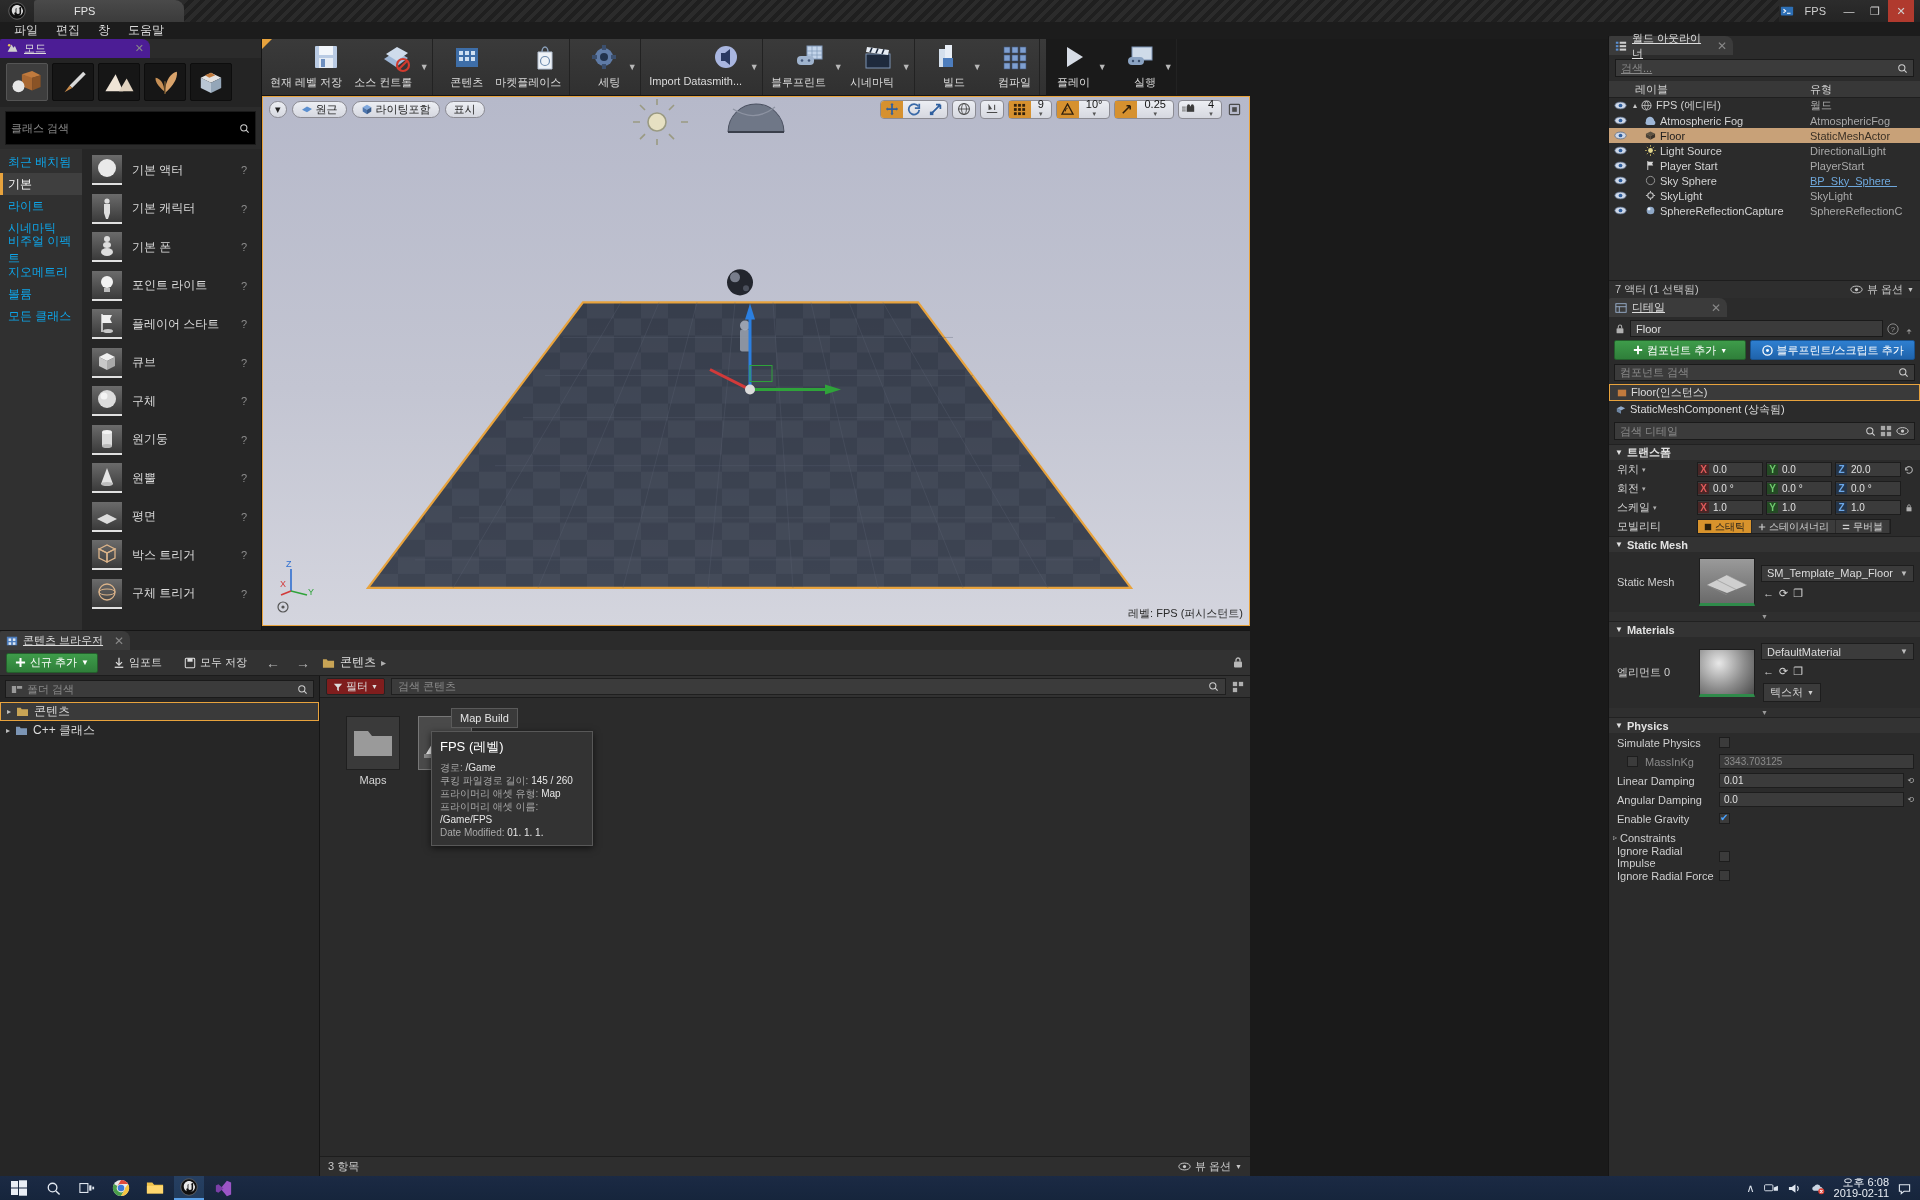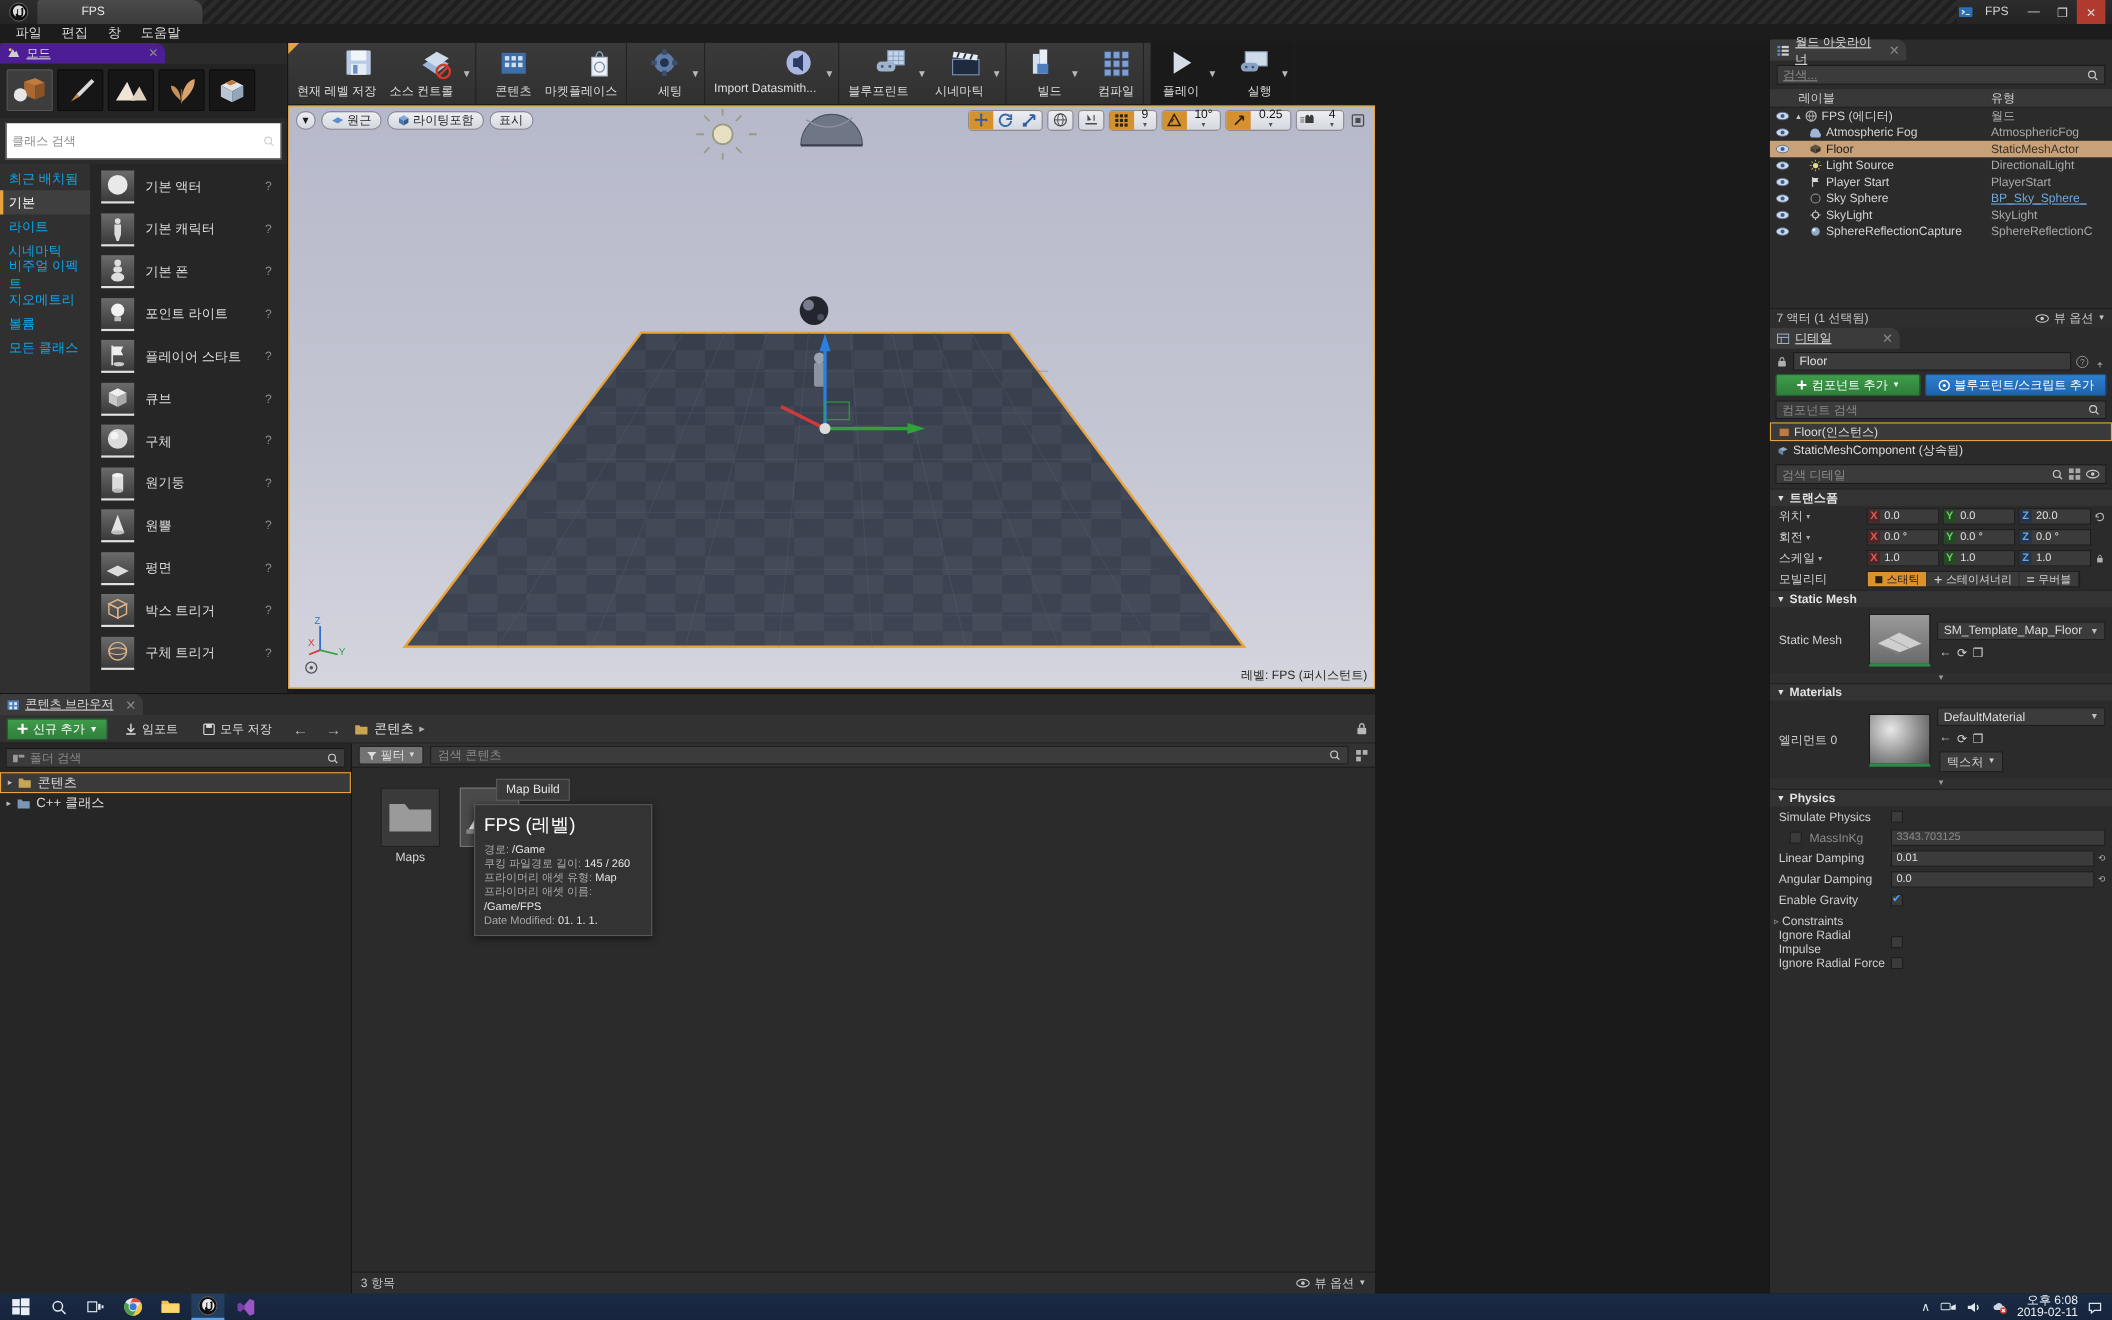--- a/index.html
+++ b/index.html
@@ -34,21 +34,21 @@
     border-right:1px solid #151515; }
   .modes-tab { height:19px; background:#4c1d95; display:flex; align-items:center; gap:5px;
     padding:0 6px; width:150px; border-top-left-radius:2px; border-top-right-radius:8px; }
   .modes-tab .lbl { font-size:11px; color:#dcdcdc; text-decoration:underline; }
   .modes-tab .x { margin-left:auto; color:#888; font-size:11px; }
   .modes-icons { display:flex; gap:4px; padding:5px 6px 6px 6px; background:#242424; }
   .mode-btn { width:42px; height:38px; background:#161616; border:1px solid #0d0d0d; border-radius:2px;
     display:flex; align-items:center; justify-content:center; }
   .mode-btn.active { background:#3d3d3d; border-color:#555; }
   .mode-btn svg { width:34px; height:30px; }
-  .class-search { margin:4px 5px; height:34px; background:#ffffff; border:1px solid #1a1a1a;
+  .class-search { margin:4px 5px; height:34px; background:#000000; border:1px solid #1a1a1a;
     display:flex; align-items:center; padding:0 5px; }
   .class-search .ph { color:#8a8a8a; font-size:11px; flex:1; }
   .class-search .mag { color:#cfcfcf; }
   .modes-body { display:flex; height:calc(100% - 86px); }
   .cat-list { width:82px; background:#303030; padding-top:2px; }
   .cat { height:22px; display:flex; align-items:center; padding-left:8px; font-size:12px; color:#0ea5e9;
     position:relative; }
   .cat.sel { background:#3f3f3f; color:#fff; }
   .cat.sel::before { content:""; position:absolute; left:0; top:0; bottom:0; width:3px; background:#e8a33d; }
   .asset-list { flex:1; background:#262626; overflow:hidden; padding-top:2px; }
@@ -118,40 +118,40 @@
   .cb-left { width:320px; background:#262626; border-right:1px solid #151515; }
   .folder-search { height:18px; margin:4px 5px; background:#3b3b3b; border:1px solid #1a1a1a;
     display:flex; align-items:center; padding:0 5px; }
   .folder-search .ph { flex:1; color:#8a8a8a; font-size:11px; }
   .tree-row { height:19px; display:flex; align-items:center; gap:5px; padding-left:6px; font-size:12px;
     color:#dcdcdc; }
   .tree-row.sel { background:#3a3a3a; border:1px solid #e8a33d; }
   .cb-right { flex:1; background:#2b2b2b; position:relative; }
   .filter-bar { height:22px; display:flex; align-items:center; gap:6px; padding:0 6px; background:#323232;
     border-bottom:1px solid #1c1c1c; }
-  .filter-btn { height:17px; background:#737373; border:1px solid #232323; border-radius:2px;
+  .filter-btn { height:17px; background:#7f1d1d; border:1px solid #232323; border-radius:2px;
     display:flex; align-items:center; gap:3px; padding:0 6px; font-size:11px; color:#dcdcdc; }
   .srch-box { flex:1; height:17px; background:#3b3b3b; border:1px solid #1f1f1f; display:flex;
     align-items:center; padding:0 6px; }
   .srch-box .ph { flex:1; color:#8a8a8a; font-size:11px; }
   .asset-grid { display:flex; gap:10px; padding:18px 0 0 22px; }
   .grid-item { width:62px; display:flex; flex-direction:column; align-items:center; gap:4px; }
   .grid-tile { width:54px; height:54px; background:#3a3a3a; border:1px solid #1f1f1f;
     display:flex; align-items:center; justify-content:center; }
   .grid-tile.sel { background:#4a4a4a; border-color:#777; }
   .grid-label { font-size:11px; color:#d6d6d6; }
   .cb-status { position:absolute; left:0; right:0; bottom:0; height:20px; background:#2e2e2e;
     display:flex; align-items:center; padding:0 8px; font-size:11px; color:#c8c8c8;
     border-top:1px solid #1d1d1d; }
   .viewopt { margin-left:auto; display:flex; align-items:center; gap:4px; }
 
   
   .tooltip { position:absolute; left:431px; top:731px; width:162px; background:#333; border:1px solid #585858;
     padding:6px 8px; z-index:40; box-shadow:0 2px 7px rgba(0,0,0,.6); }
-  .tt-title { font-size:17px; color:#fff; margin-bottom:5px; }
+  .tt-title { font-size:13px; color:#fff; margin-bottom:5px; }
   .tt-line { font-size:10px; color:#a9a9a9; line-height:13px; }
   .tt-line b { color:#e6e6e6; font-weight:normal; }
   .mapbuild { position:absolute; left:451px; top:708px; background:#3a3a3a; border:1px solid #5a5a5a;
     padding:3px 8px; font-size:11px; color:#e4e4e4; z-index:41; }
 
   
   .outliner { position:absolute; right:0; top:36px; width:312px; height:262px; background:#2b2b2b;
     border-left:1px solid #151515; }
   .ol-tab { height:19px; background:#3b3b3b; width:124px; display:flex; align-items:center; gap:5px;
     padding:0 6px; border-top-left-radius:2px; border-top-right-radius:8px; }

